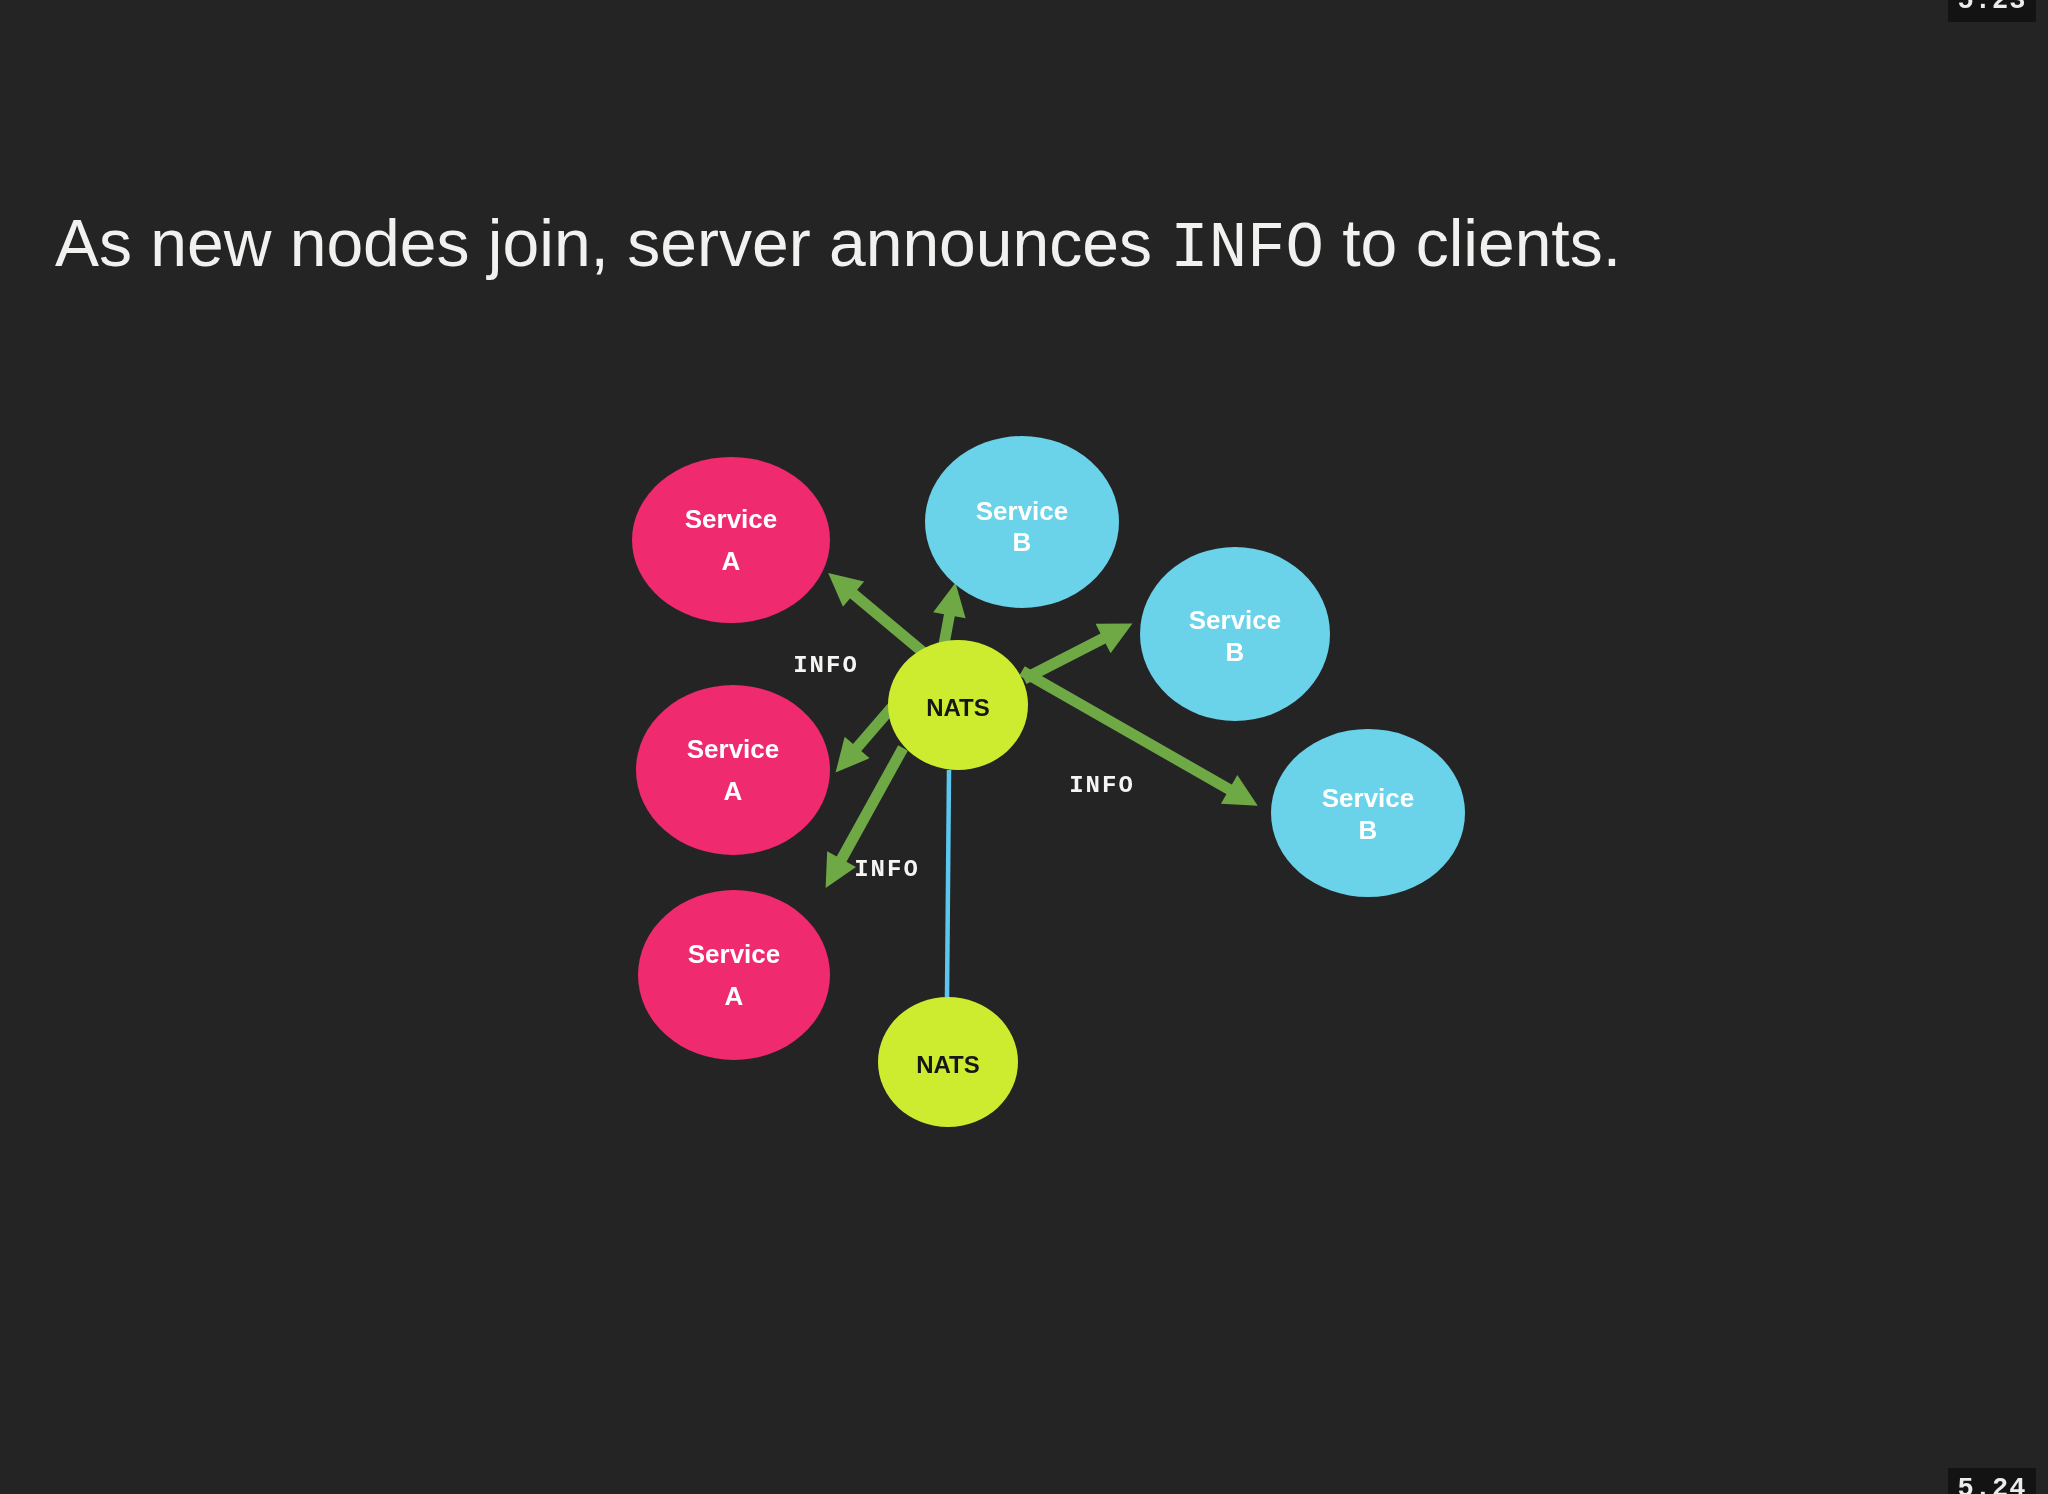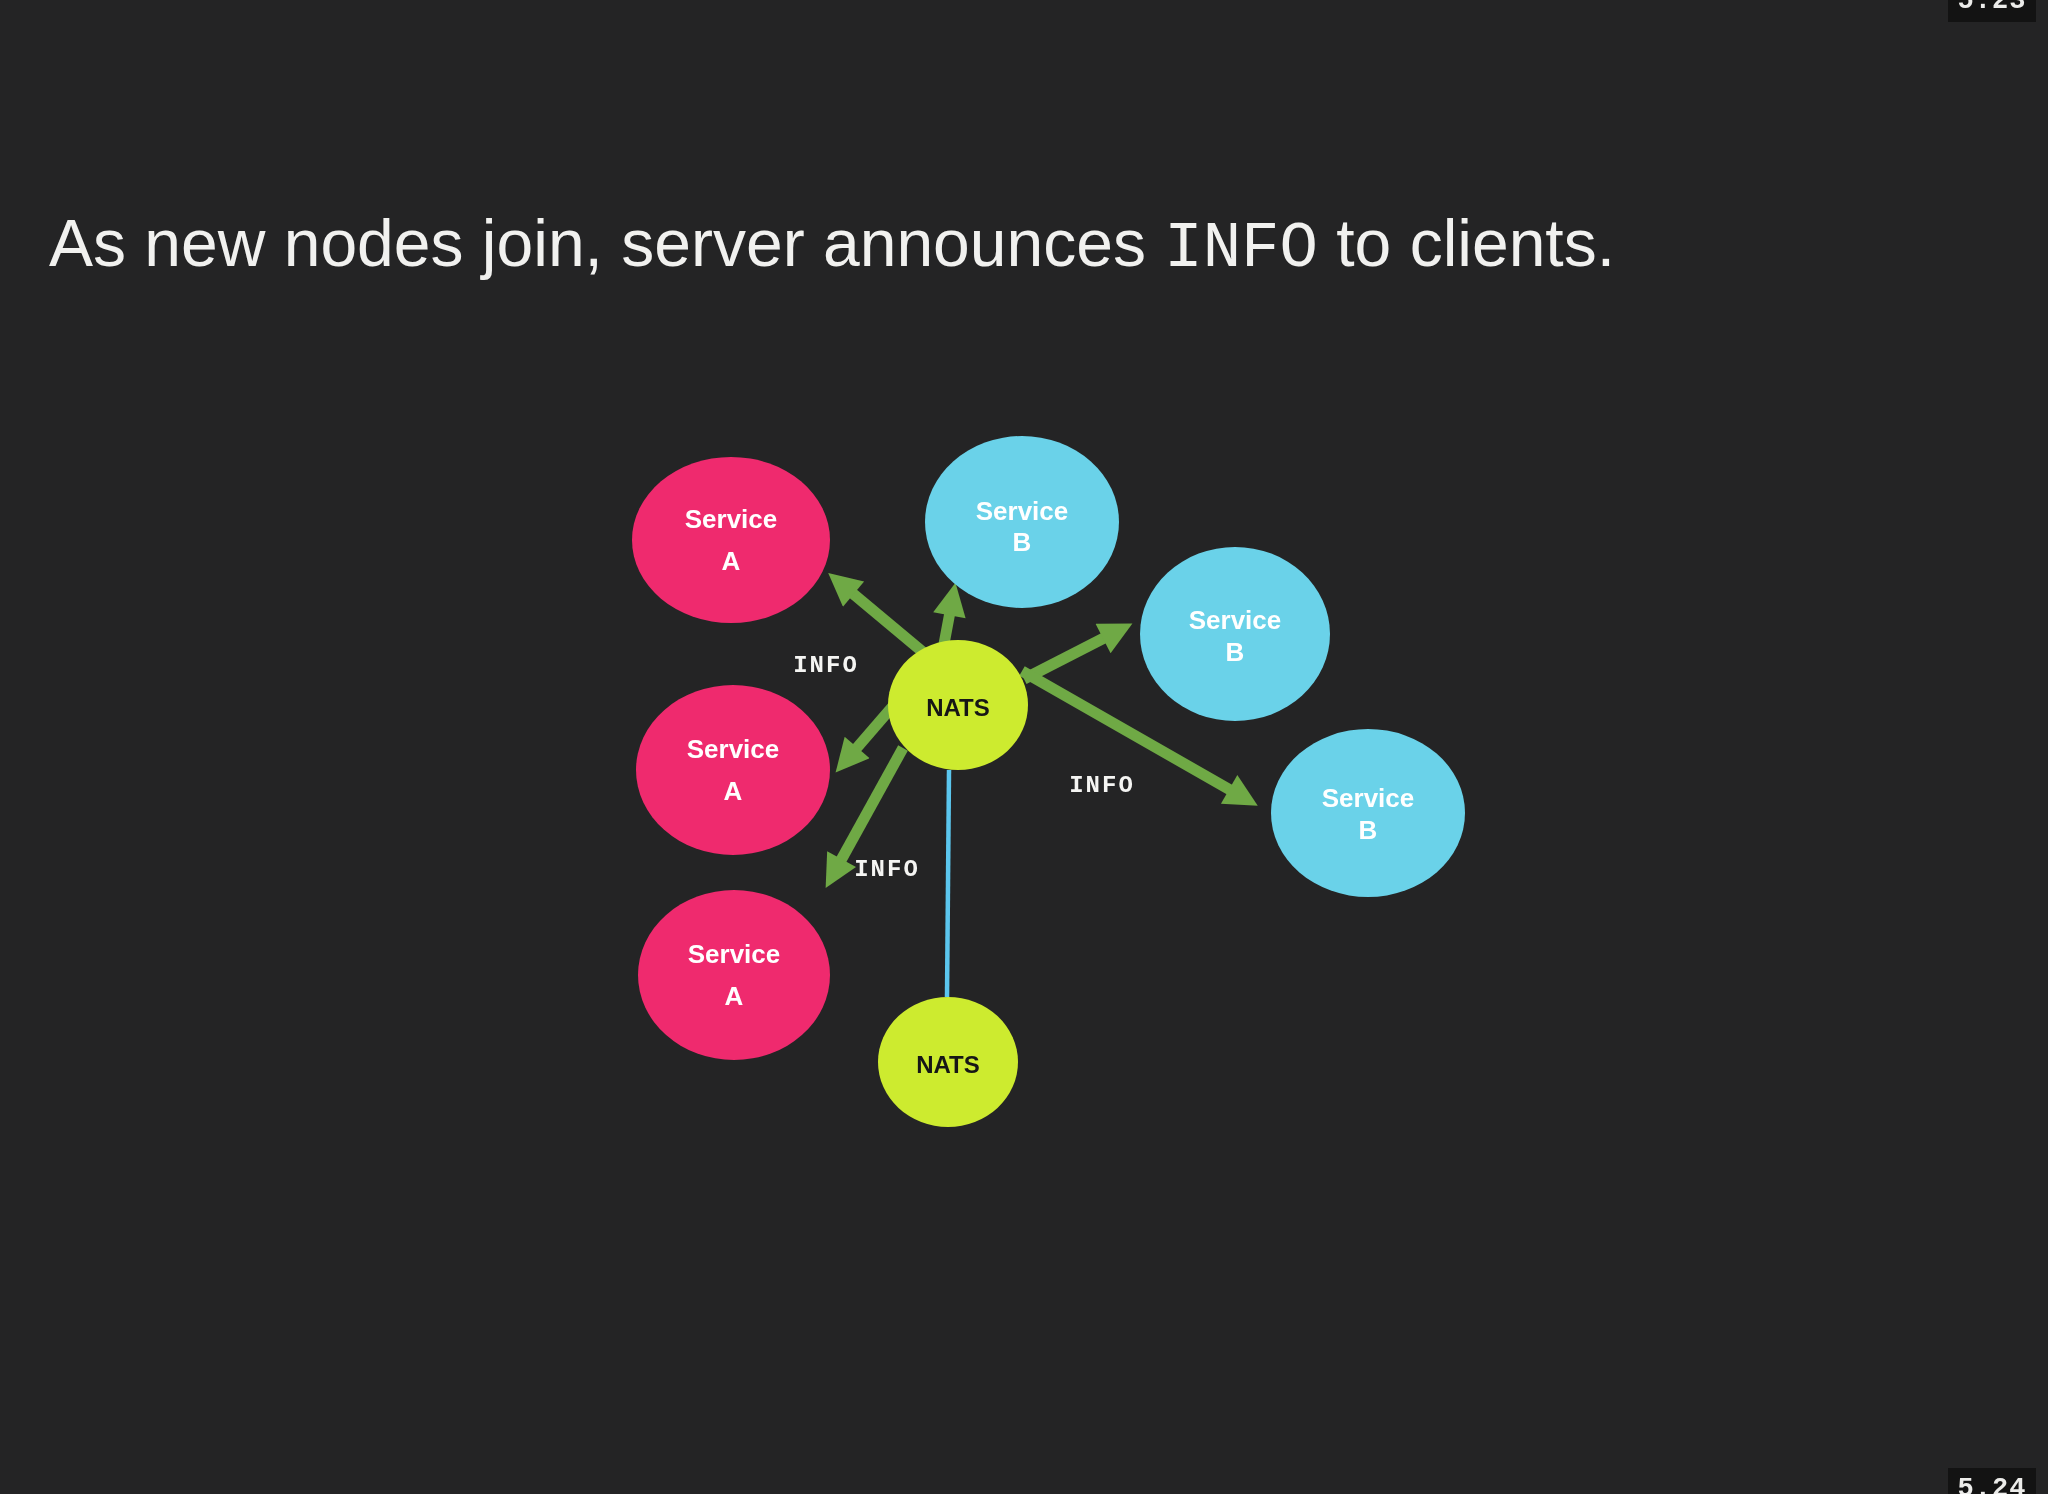--- a/index.html
+++ b/index.html
@@ -10,21 +10,21 @@
     width: 2048px;
     height: 1494px;
     position: relative;
     overflow: hidden;
     background: var(--background, #242425);
     font-family: "Liberation Sans", sans-serif;
   }
   .slide-title {
     position: absolute;
     top: 206px;
-    left: 0;
+    left: 6px;
     width: 1664px;
     text-align: center;
     font-size: 66px;
     line-height: 1.15;
     font-weight: 400;
     color: var(--title-text, #f1f1ef);
     letter-spacing: 0px;
     white-space: nowrap;
   }
   .slide-title .code {

